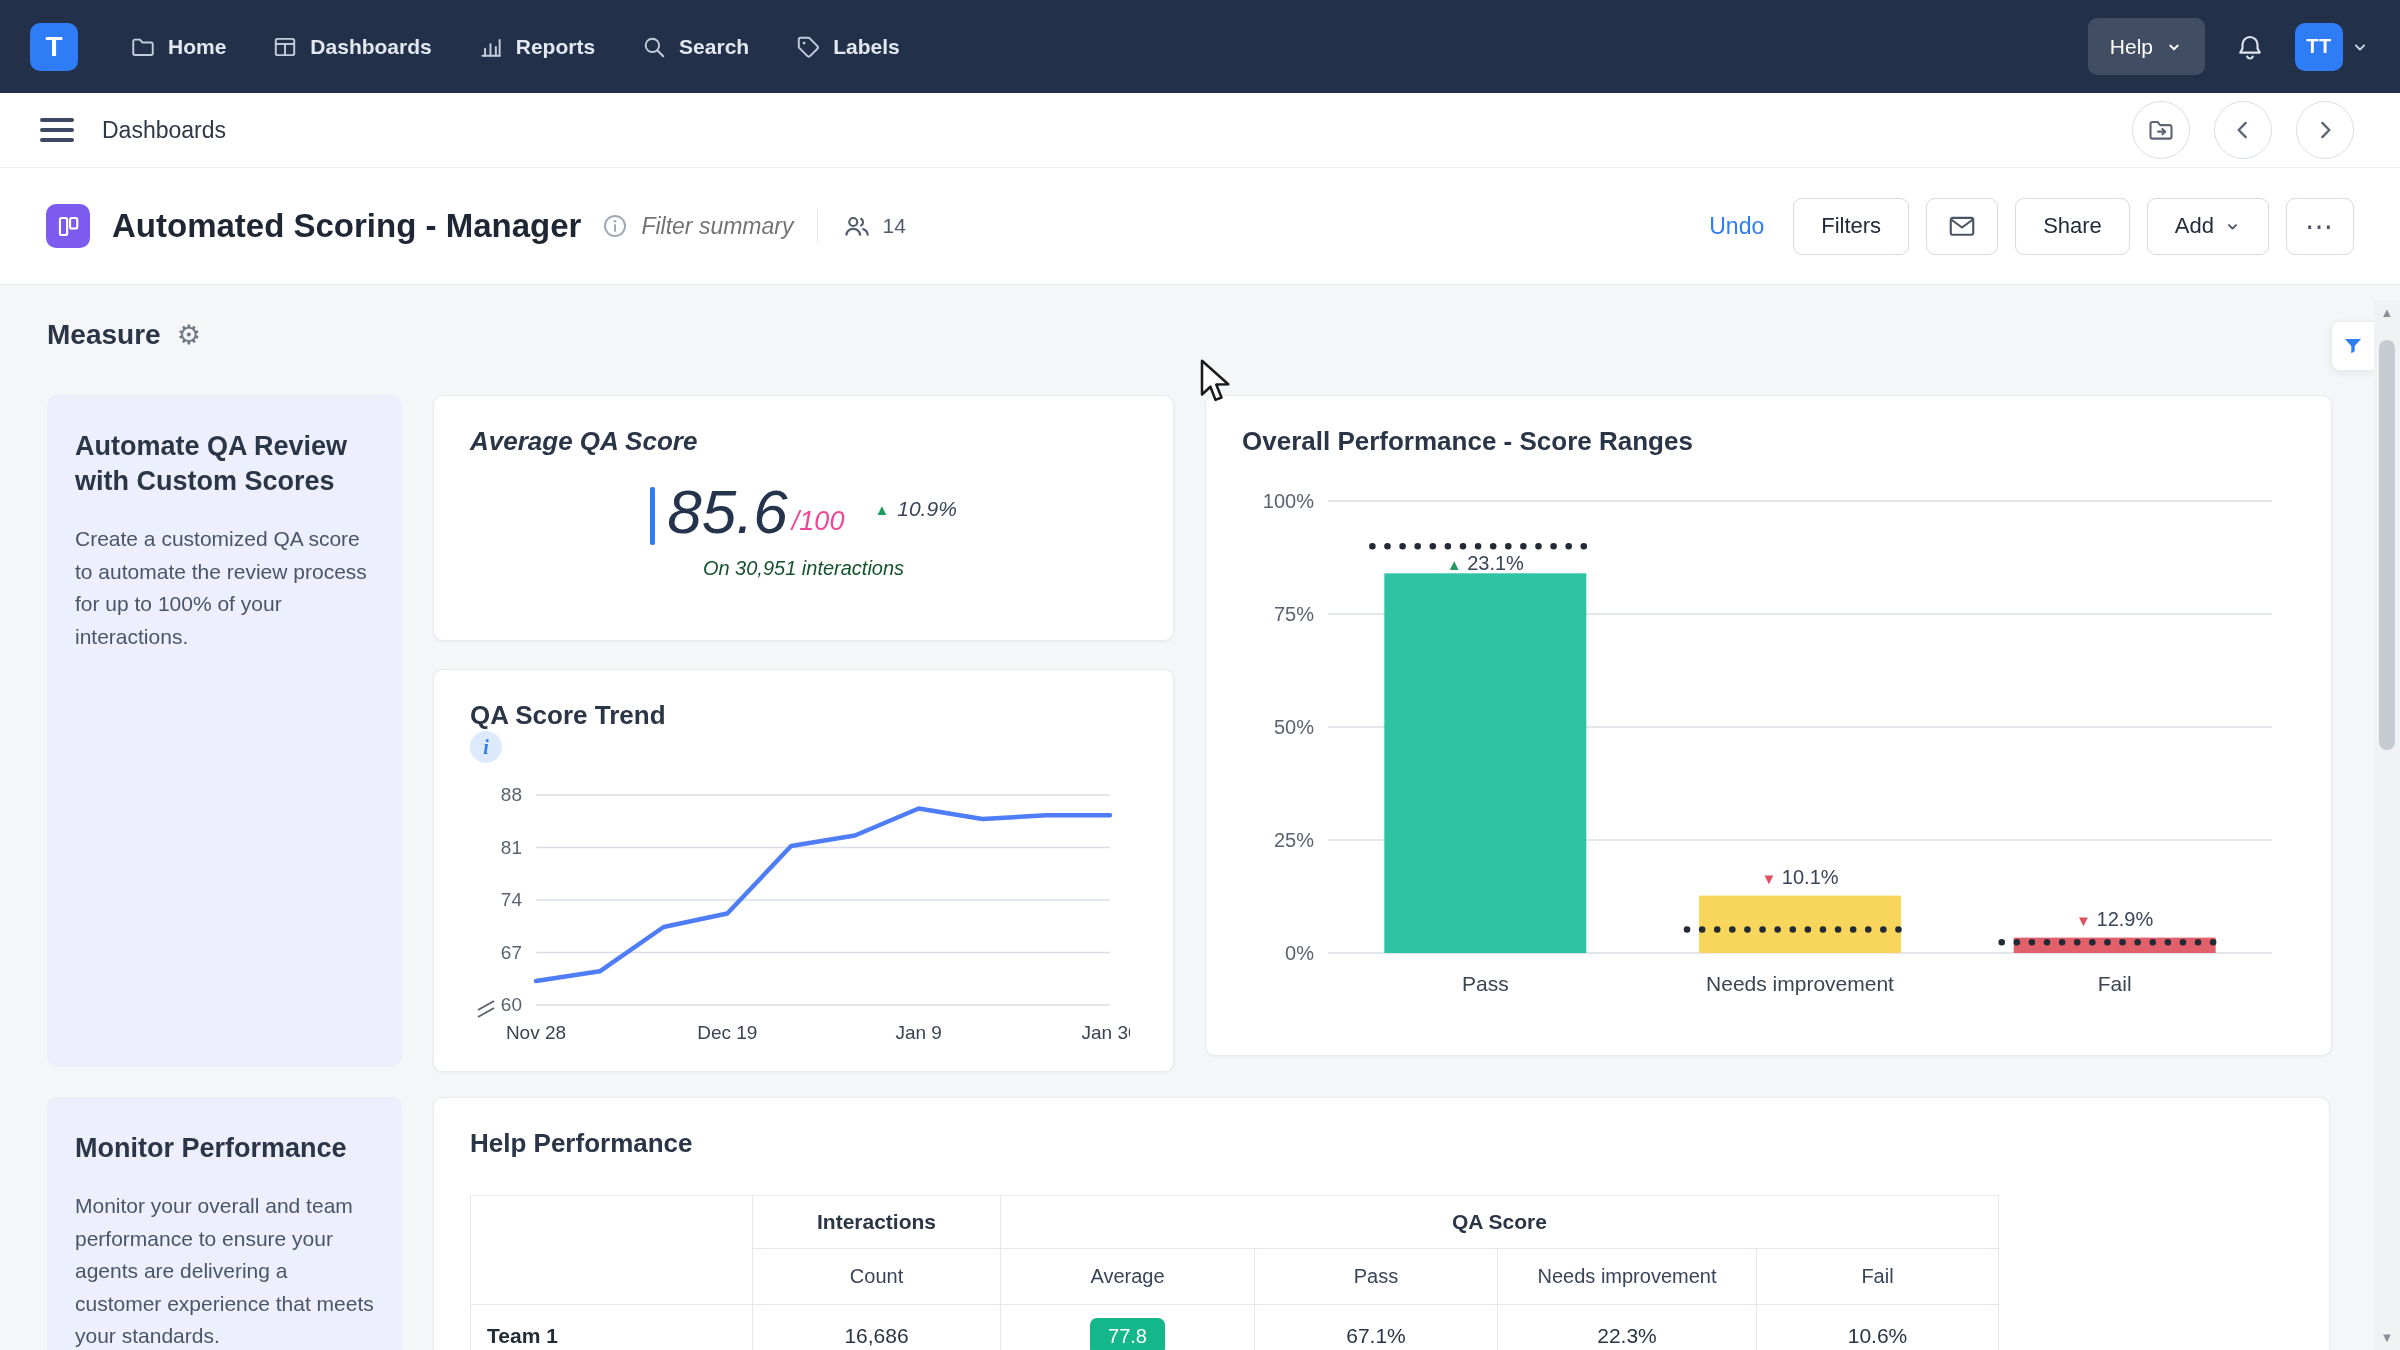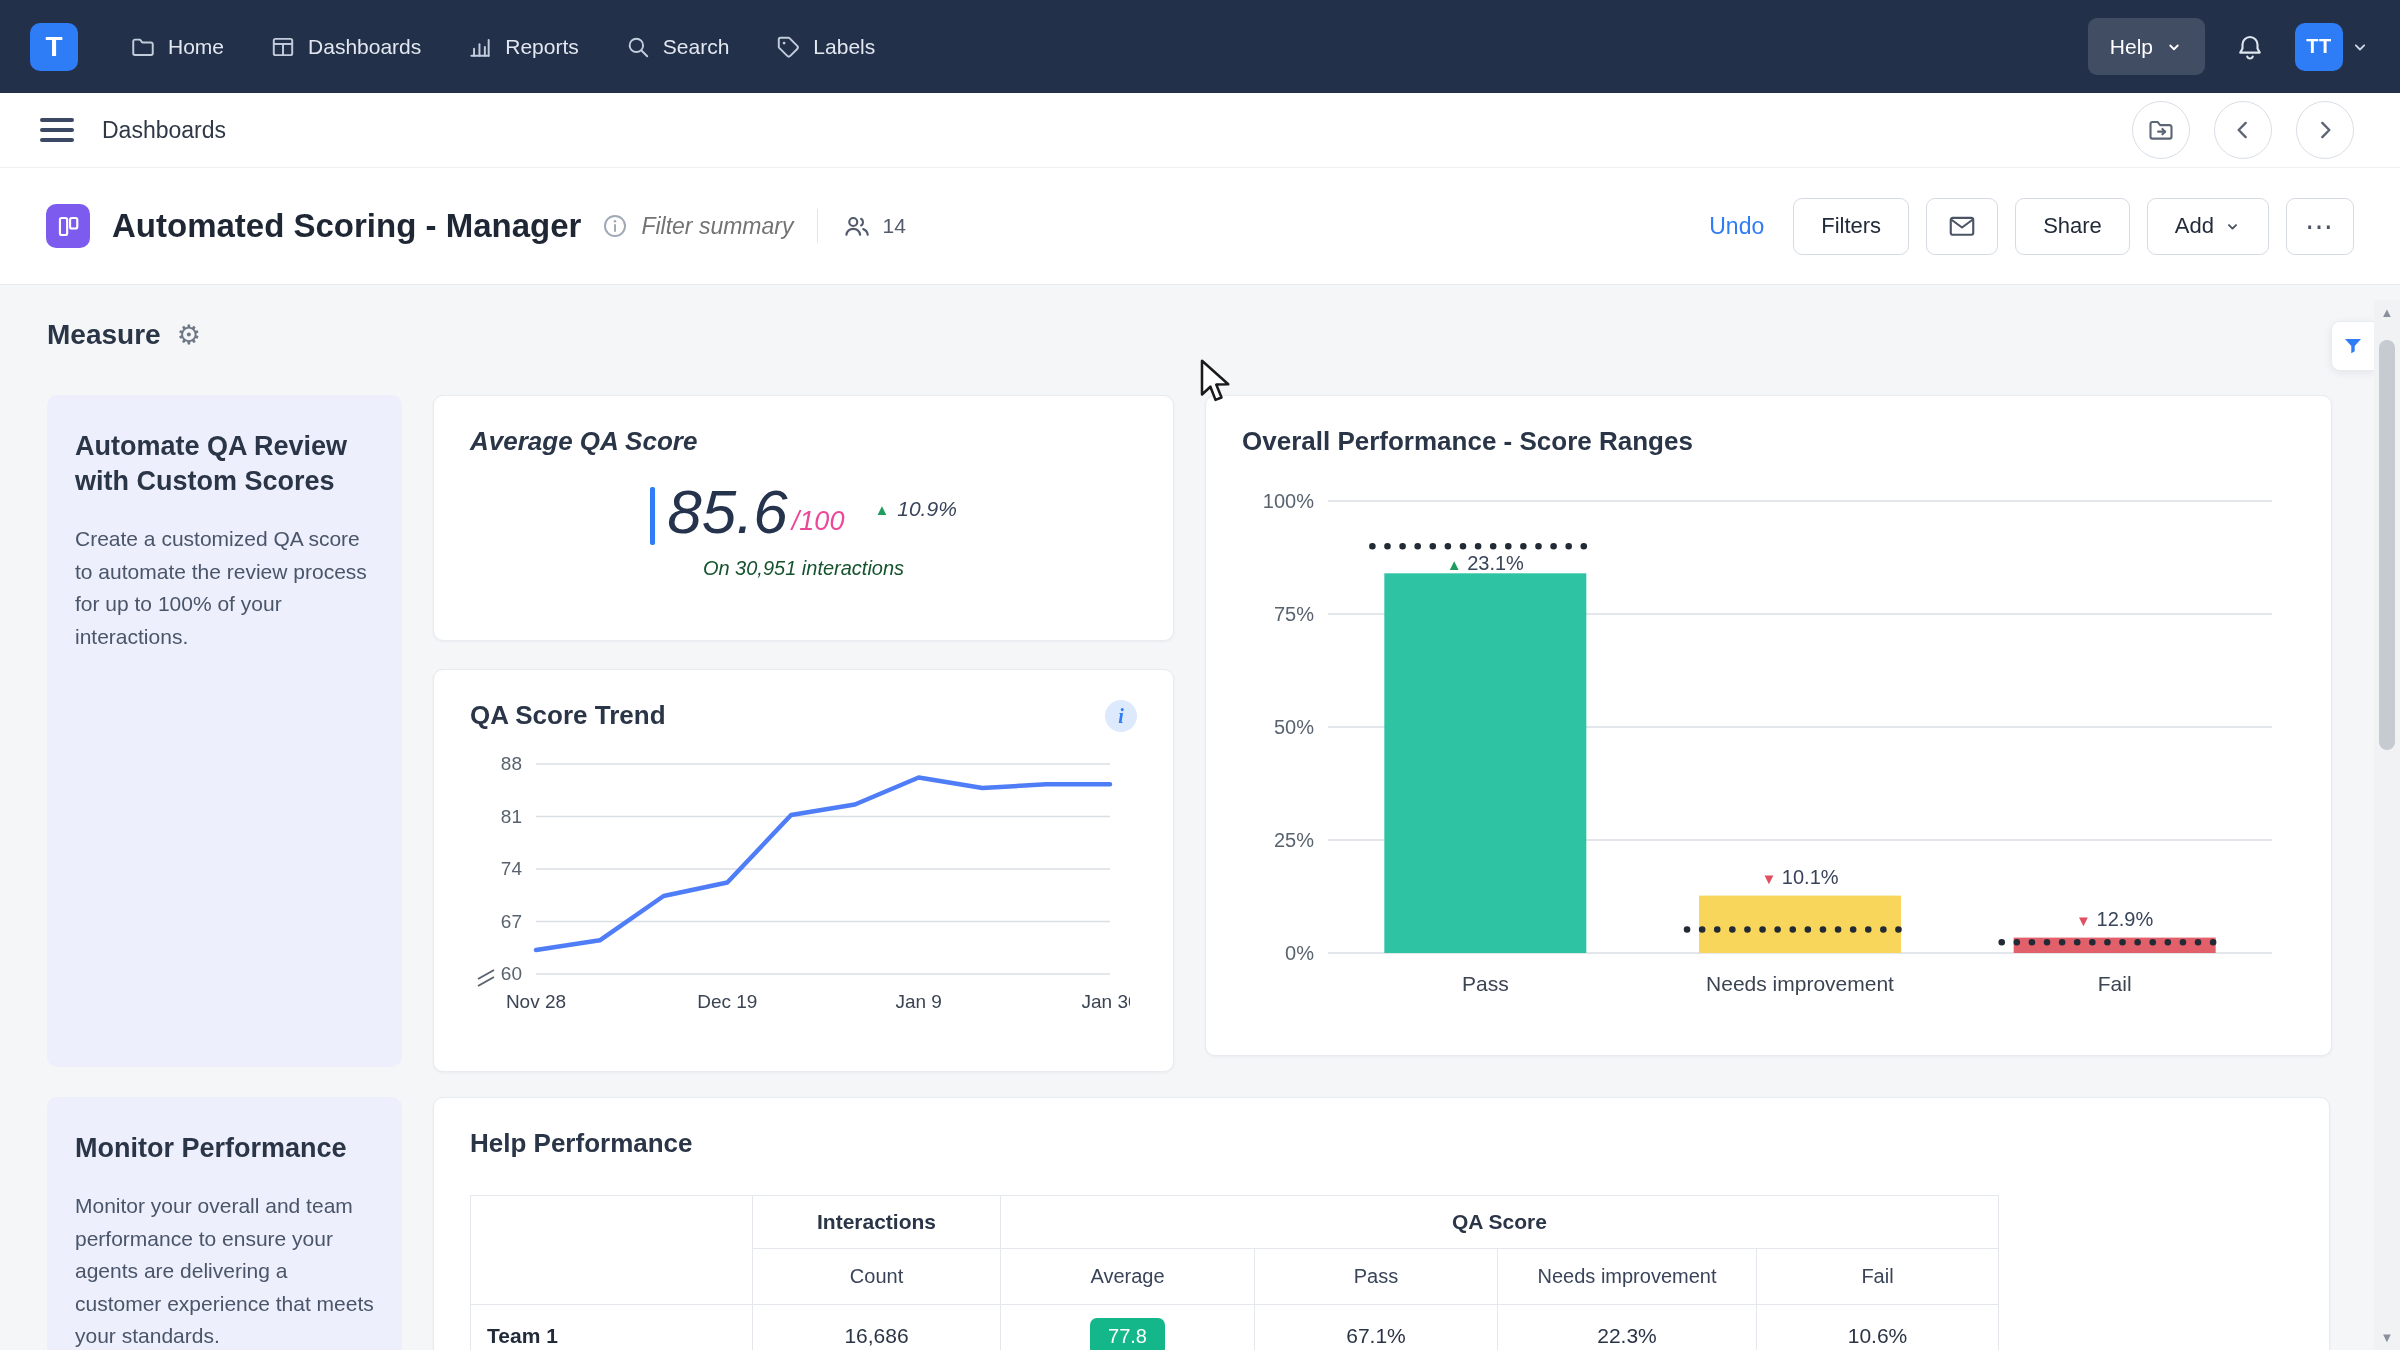--- a/index.html
+++ b/index.html
@@ -5,21 +5,21 @@
   html,body{margin:0;padding:0;}
   body{font-family:"Liberation Sans",sans-serif;background:#e9eaee;}
   .app{position:relative;width:2400px;height:1350px;background:#f5f6f8;overflow:hidden;}
   svg{display:block;}
   svg text{font-family:"Liberation Sans",sans-serif;}
 
   
   .topnav{position:absolute;top:0;left:0;right:0;height:93px;background:#22304a;display:flex;align-items:center;padding:0 30px;box-sizing:border-box;}
   .logo{width:48px;height:48px;border-radius:10px;background:#2e7cf6;color:#fff;font-size:28px;font-weight:bold;display:flex;align-items:center;justify-content:center;cursor:pointer;flex:0 0 auto;}
   .nav-items{display:flex;align-items:center;margin-left:34px;gap:10px;}
-  .nav-item{display:flex;align-items:center;gap:12px;padding:14px 18px;border-radius:8px;color:#e2e7f0;font-size:21px;cursor:pointer;text-decoration:none;}
+  .nav-item{display:flex;align-items:center;gap:12px;padding:14px 18px;border-radius:8px;color:#e2e7f0;font-size:21px;cursor:pointer;text-decoration:none;font-weight:bold;}
   .nav-item .ic{color:#c3ccdc;display:flex;}
   .tn-right{margin-left:auto;display:flex;align-items:center;gap:30px;}
   .help-btn{display:flex;align-items:center;gap:12px;background:rgba(255,255,255,.14);border:none;color:#fff;font-size:21px;height:57px;padding:0 22px;border-radius:9px;cursor:pointer;font-family:inherit;}
   .bell{color:#dfe5ee;cursor:pointer;display:flex;}
   .user{display:flex;align-items:center;gap:7px;cursor:pointer;}
   .avatar{width:48px;height:48px;border-radius:10px;background:#2e7cf6;color:#fff;font-size:20px;font-weight:bold;display:flex;align-items:center;justify-content:center;letter-spacing:.5px;}
   .user .ic{color:#cdd5e4;display:flex;}
 
   
   .bcbar{position:absolute;top:93px;left:0;right:0;height:75px;background:#fff;display:flex;align-items:center;padding:0 46px 0 40px;box-sizing:border-box;border-bottom:1px solid #eef0f3;}
@@ -60,21 +60,21 @@
 
   .score-row{display:flex;justify-content:center;align-items:flex-start;margin-top:22px;}
   .score-bar{width:5px;height:58px;background:#2e7cf6;margin:8px 12px 0 0;border-radius:2px;}
   .score-num{font-size:62px;color:#26334c;line-height:1.05;}
   .score-max{font-size:27px;color:#ec4899;align-self:flex-end;margin:0 0 8px 4px;}
   .delta-badge{display:flex;align-items:center;gap:8px;margin:18px 0 0 30px;font-size:21px;color:#39445a;}
   .tri{font-size:15px;line-height:1;}
   .tri.up{color:#1f9d61;}
   .score-sub{margin-top:12px;text-align:center;font-size:20px;color:#14532d;}
 
-  .trend-head{display:flex;align-items:flex-start;justify-content:space-between;}
+  .trend-head{display:flex;align-items:flex-start;flex-direction:column;}
   .info-chip{width:32px;height:32px;border-radius:50%;background:#dde9fc;color:#2e7cf6;font-style:italic;font-weight:bold;font-size:20px;display:flex;align-items:center;justify-content:center;cursor:pointer;font-family:"Liberation Serif",serif;flex:0 0 auto;}
   .chart-box{margin-top:14px;}
 
   .table-wrap{margin-top:36px;}
   table.team{border-collapse:collapse;font-size:21px;color:#2a3547;table-layout:fixed;}
   .team th,.team td{border:1px solid #e4e7ec;text-align:center;padding:0;}
   .team .grp{height:52px;font-weight:bold;color:#2a3547;font-size:21px;}
   .team tr.sub th{height:55px;font-weight:normal;color:#39445a;font-size:20px;}
   .team td{height:62px;}
   .team .tname{text-align:left;padding-left:16px;font-weight:bold;color:#222b3a;}

